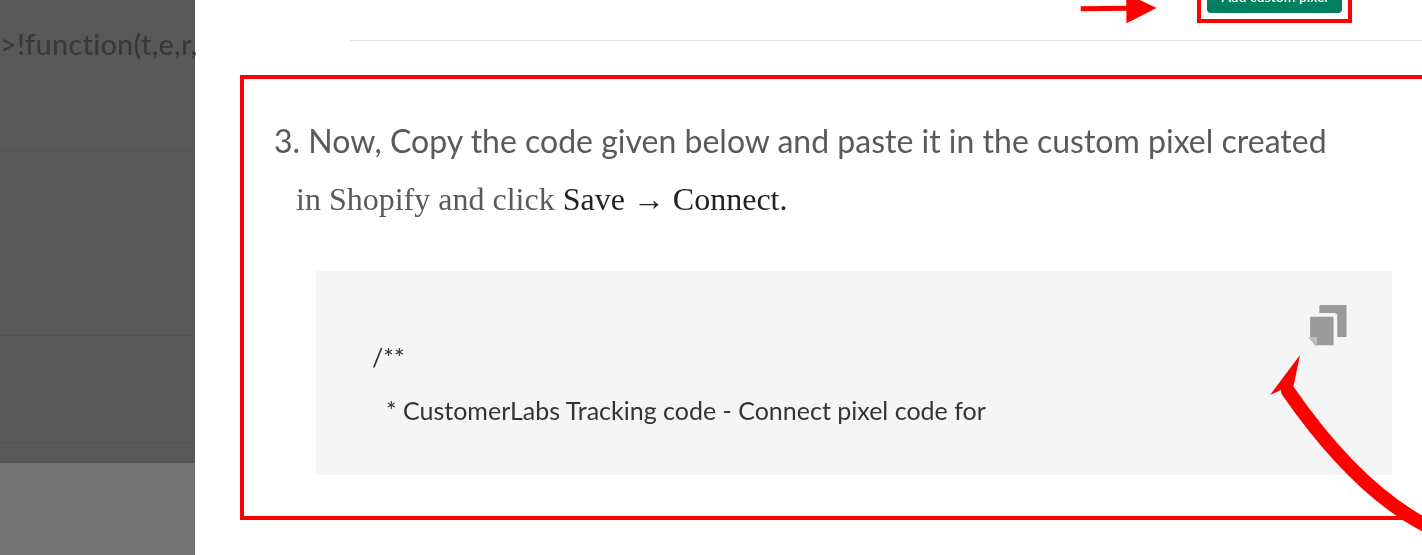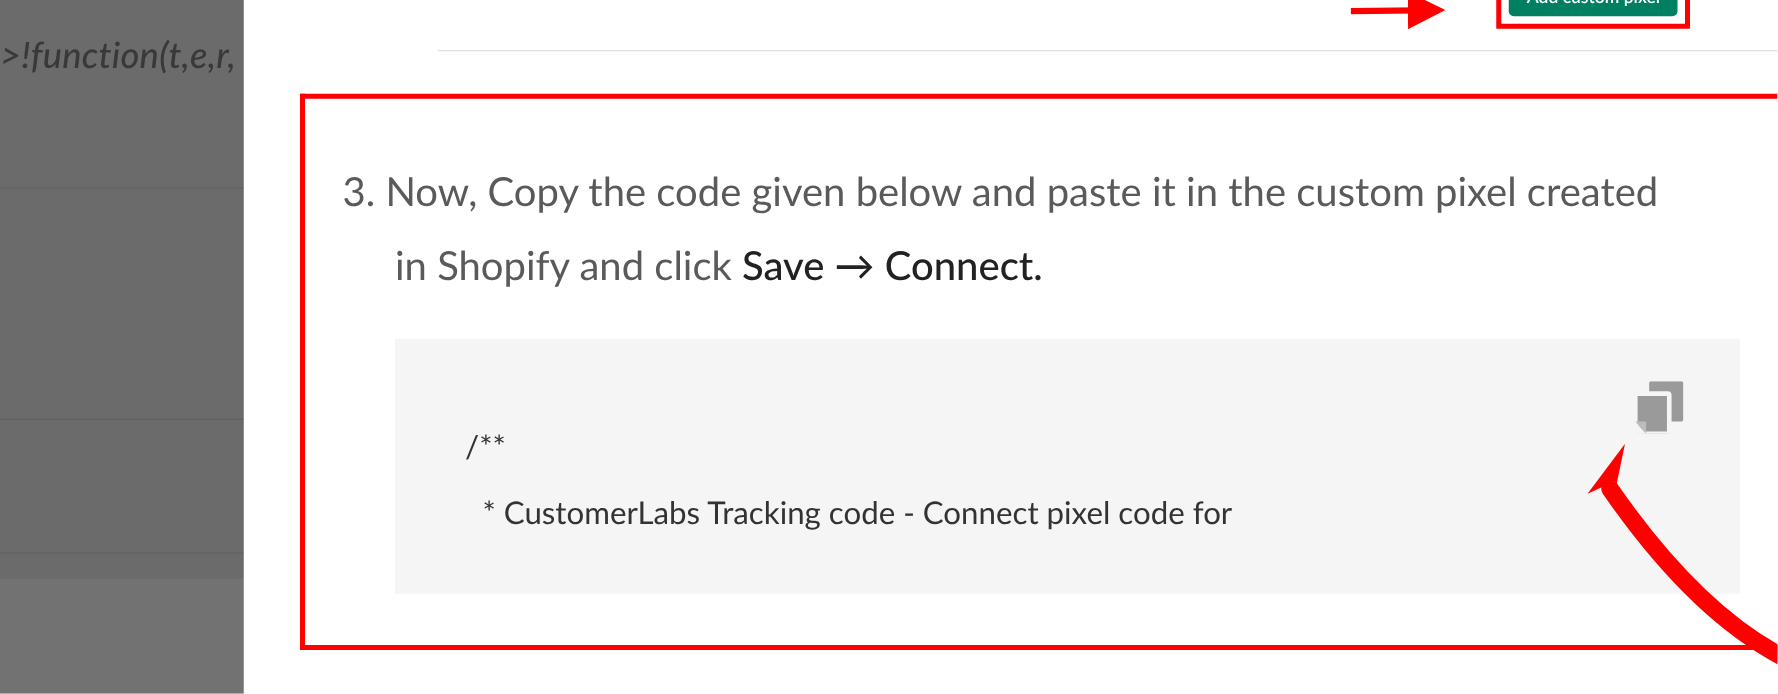--- a/index.html
+++ b/index.html
@@ -17,22 +17,21 @@
     height: 555px;
   }
 
   
   .left-panel {
     position: absolute;
     left: 0;
     top: 0;
     width: 195px;
     height: 463px;
-    background: #e5e5e5;
-    font-style: italic;
+    background: #a3a3a3;
   }
   .left-overlay {
     position: absolute;
     left: 0;
     top: 0;
     width: 195px;
     height: 555px;
     background: rgba(60,60,60,0.72);
     z-index: 5;
   }
@@ -96,32 +95,33 @@
     left: 240px;
     top: 75px;
     right: 0;
     height: 445px;
     border: 4px solid #ff0000;
     border-right: none;
     box-sizing: border-box;
     background: #ffffff;
   }
   .instruction {
-    padding: 44px 40px 0 30px;
+    padding: 32px 40px 0 30px;
     font-size: 32px;
     line-height: 1.85;
     color: #5a5a5a;
     font-weight: 400;
   }
   .instruction .num {
     color: #5a5a5a;
   }
   .instruction .indent {
-    margin-left: 42px;
+    margin-left: 22px;
     display: block;
+    font-family: Liberation Serif, serif;
   }
   .instruction .strong {
     color: #222;
     font-weight: 500;
   }
 
   
   .code-block {
     position: absolute;
     left: 72px;

